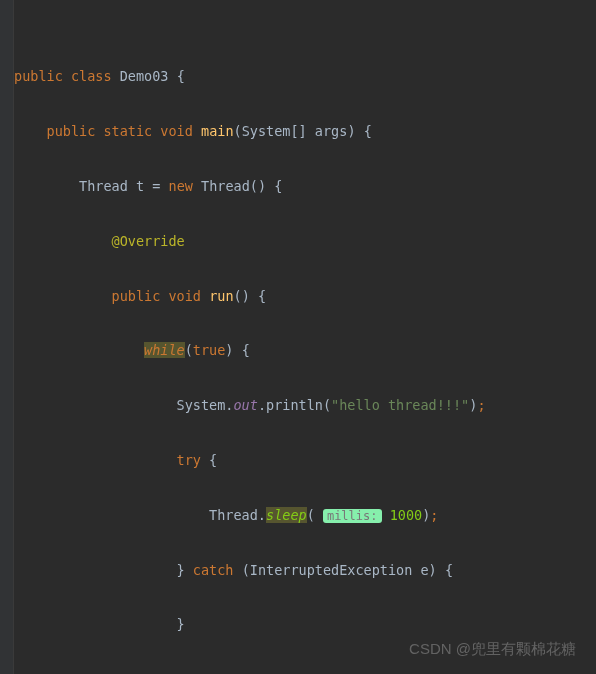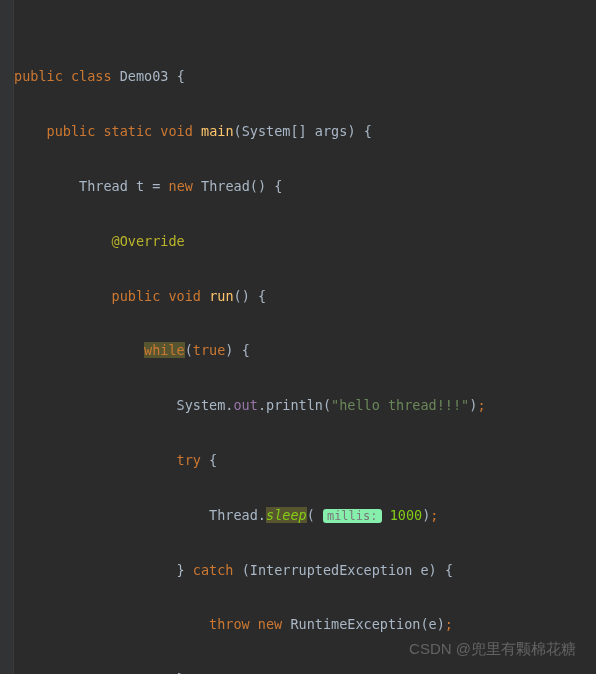--- a/index.html
+++ b/index.html
@@ -35,31 +35,31 @@
     flex: 1;
     margin-top: 36px;
   }
   .line { height: 27.4px; }
   .kw-orange { color: #cc7832; }
   .kw-yellow { color: #ffc66d; }
   .ident { color: #a9b7c6; }
   .str { color: #6a8759; }
   .num { color: #84cc16; }
   .anno { color: #bbb529; }
-  .field-italic { color: #9876aa; }
+  .field-italic { color: #9876aa; font-style: italic; }
   .static-italic { color: #84cc16; font-style: italic; }
   .hint { 
     background: #86efac; 
     color: #787878; 
     padding: 0px 4px;
     border-radius: 3px;
     font-size: 12px;
     font-style: normal;
   }
-  .hl-yellow { background: #56552f; }
+  .hl-yellow { background: #56552f; font-style: italic; }
   .watermark {
     position: absolute;
     bottom: 12px;
     right: 20px;
     color: #888;
     opacity: 0.6;
     font-size: 15px;
     font-family: sans-serif;
   }
 </style>
@@ -97,21 +97,20 @@
 <div class="line"><span class="kw-orange">public</span> <span class="kw-orange">class</span> <span class="ident">Demo03</span> <span>{</span></div>
 <div class="line">    <span class="kw-orange">public</span> <span class="kw-orange">static</span> <span class="kw-orange">void</span> <span class="kw-yellow">main</span><span>(</span><span>System</span><span>[]</span> <span>args</span><span>)</span> <span>{</span></div>
 <div class="line">        <span>Thread</span> <span>t</span> <span>=</span> <span class="kw-orange">new</span> <span>Thread</span><span>()</span> <span>{</span></div>
 <div class="line">            <span class="anno">@Override</span></div>
 <div class="line">            <span class="kw-orange">public</span> <span class="kw-orange">void</span> <span class="kw-yellow">run</span><span>()</span> <span>{</span></div>
 <div class="line">                <span class="kw-orange hl-yellow">while</span><span>(</span><span class="kw-orange">true</span><span>)</span> <span>{</span></div>
 <div class="line">                    <span>System</span><span>.</span><span class="field-italic">out</span><span>.</span><span>println</span><span>(</span><span class="str">"hello thread!!!"</span><span>)</span><span class="kw-orange">;</span></div>
 <div class="line">                    <span class="kw-orange">try</span> <span>{</span></div>
 <div class="line">                        <span>Thread</span><span>.</span><span class="static-italic hl-yellow">sleep</span><span>(</span> <span class="hint">millis:</span> <span class="num">1000</span><span>)</span><span class="kw-orange">;</span></div>
 <div class="line">                    <span>}</span> <span class="kw-orange">catch</span> <span>(</span><span>InterruptedException</span> <span>e</span><span>)</span> <span>{</span></div>
-<div class="line">                        <span class="kw-orange">throw</span> <span class="kw-orange">new</span> <span>RuntimeException</span><span>(</span><span>e</span><span>)</span><span class="kw-orange">;</span></div>
 <div class="line">                    <span>}</span></div>
 
 
 
 
 
 
 
 
 

